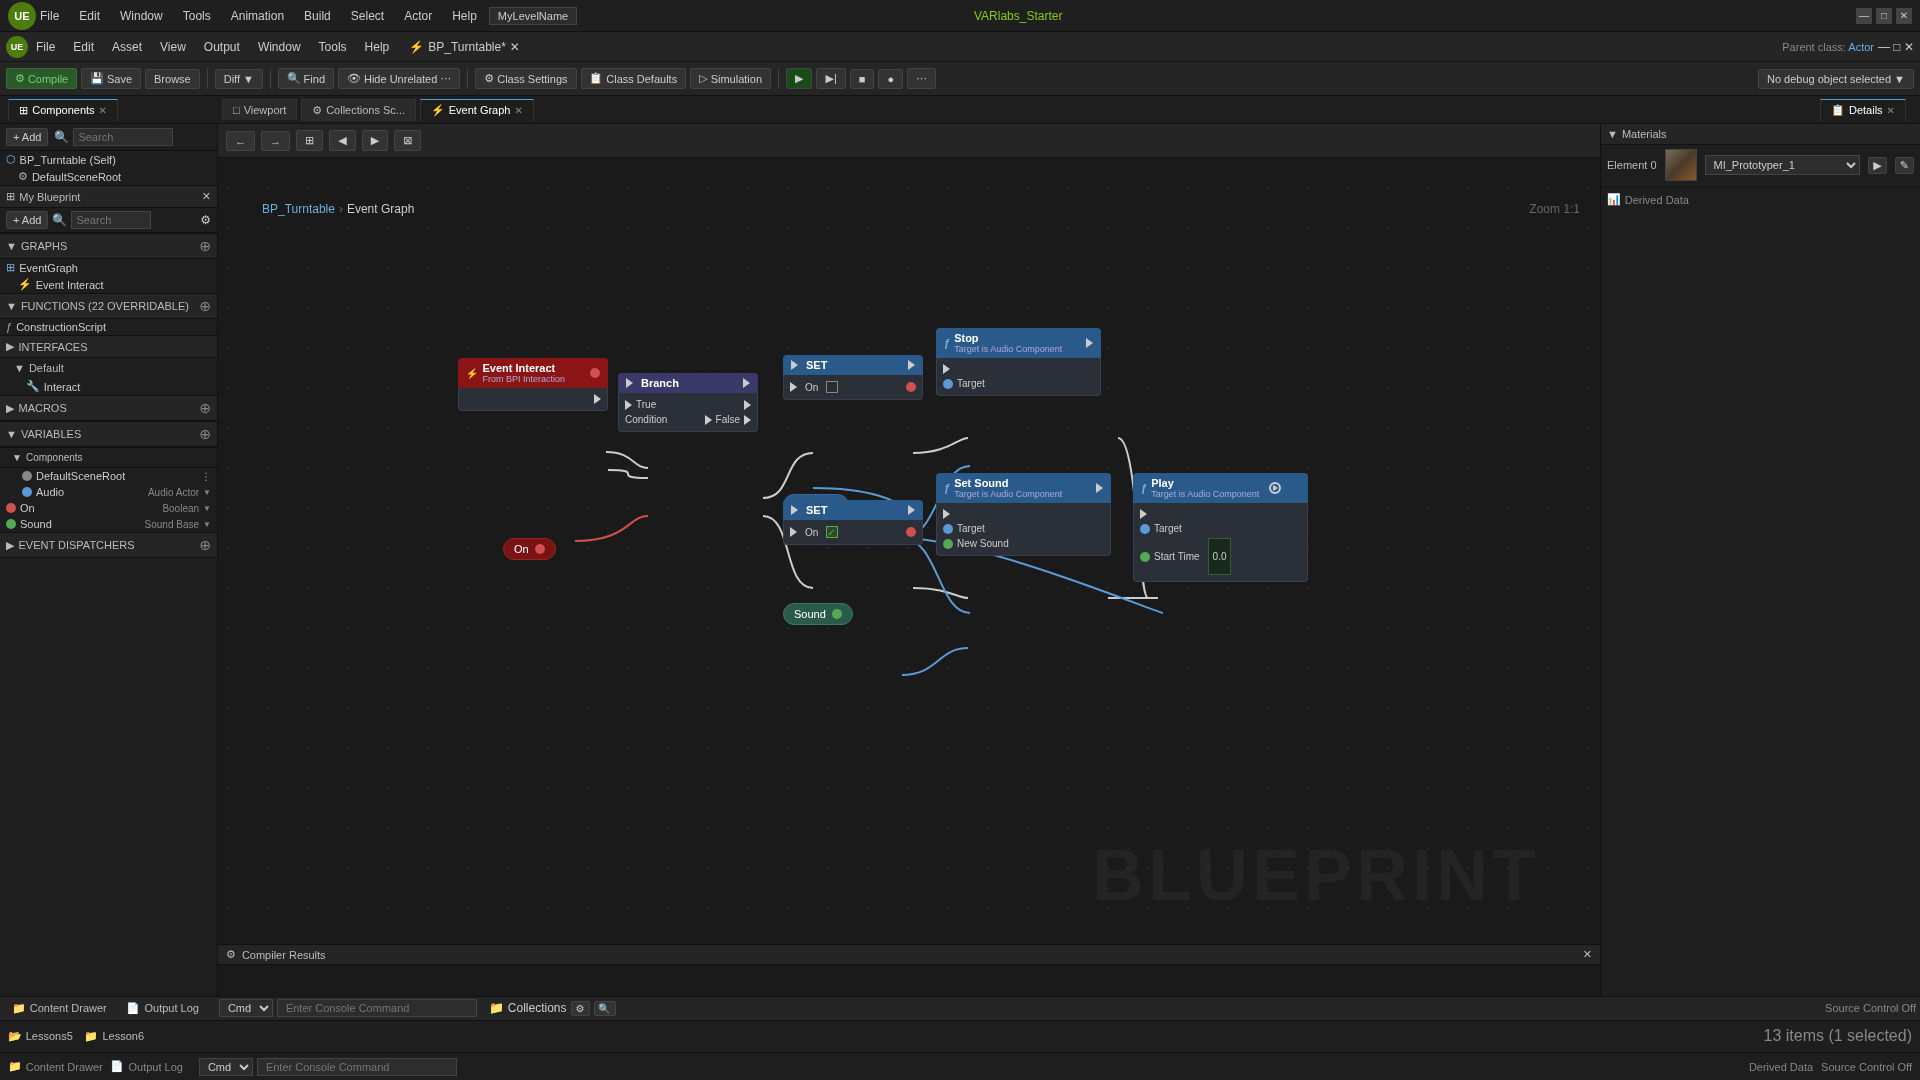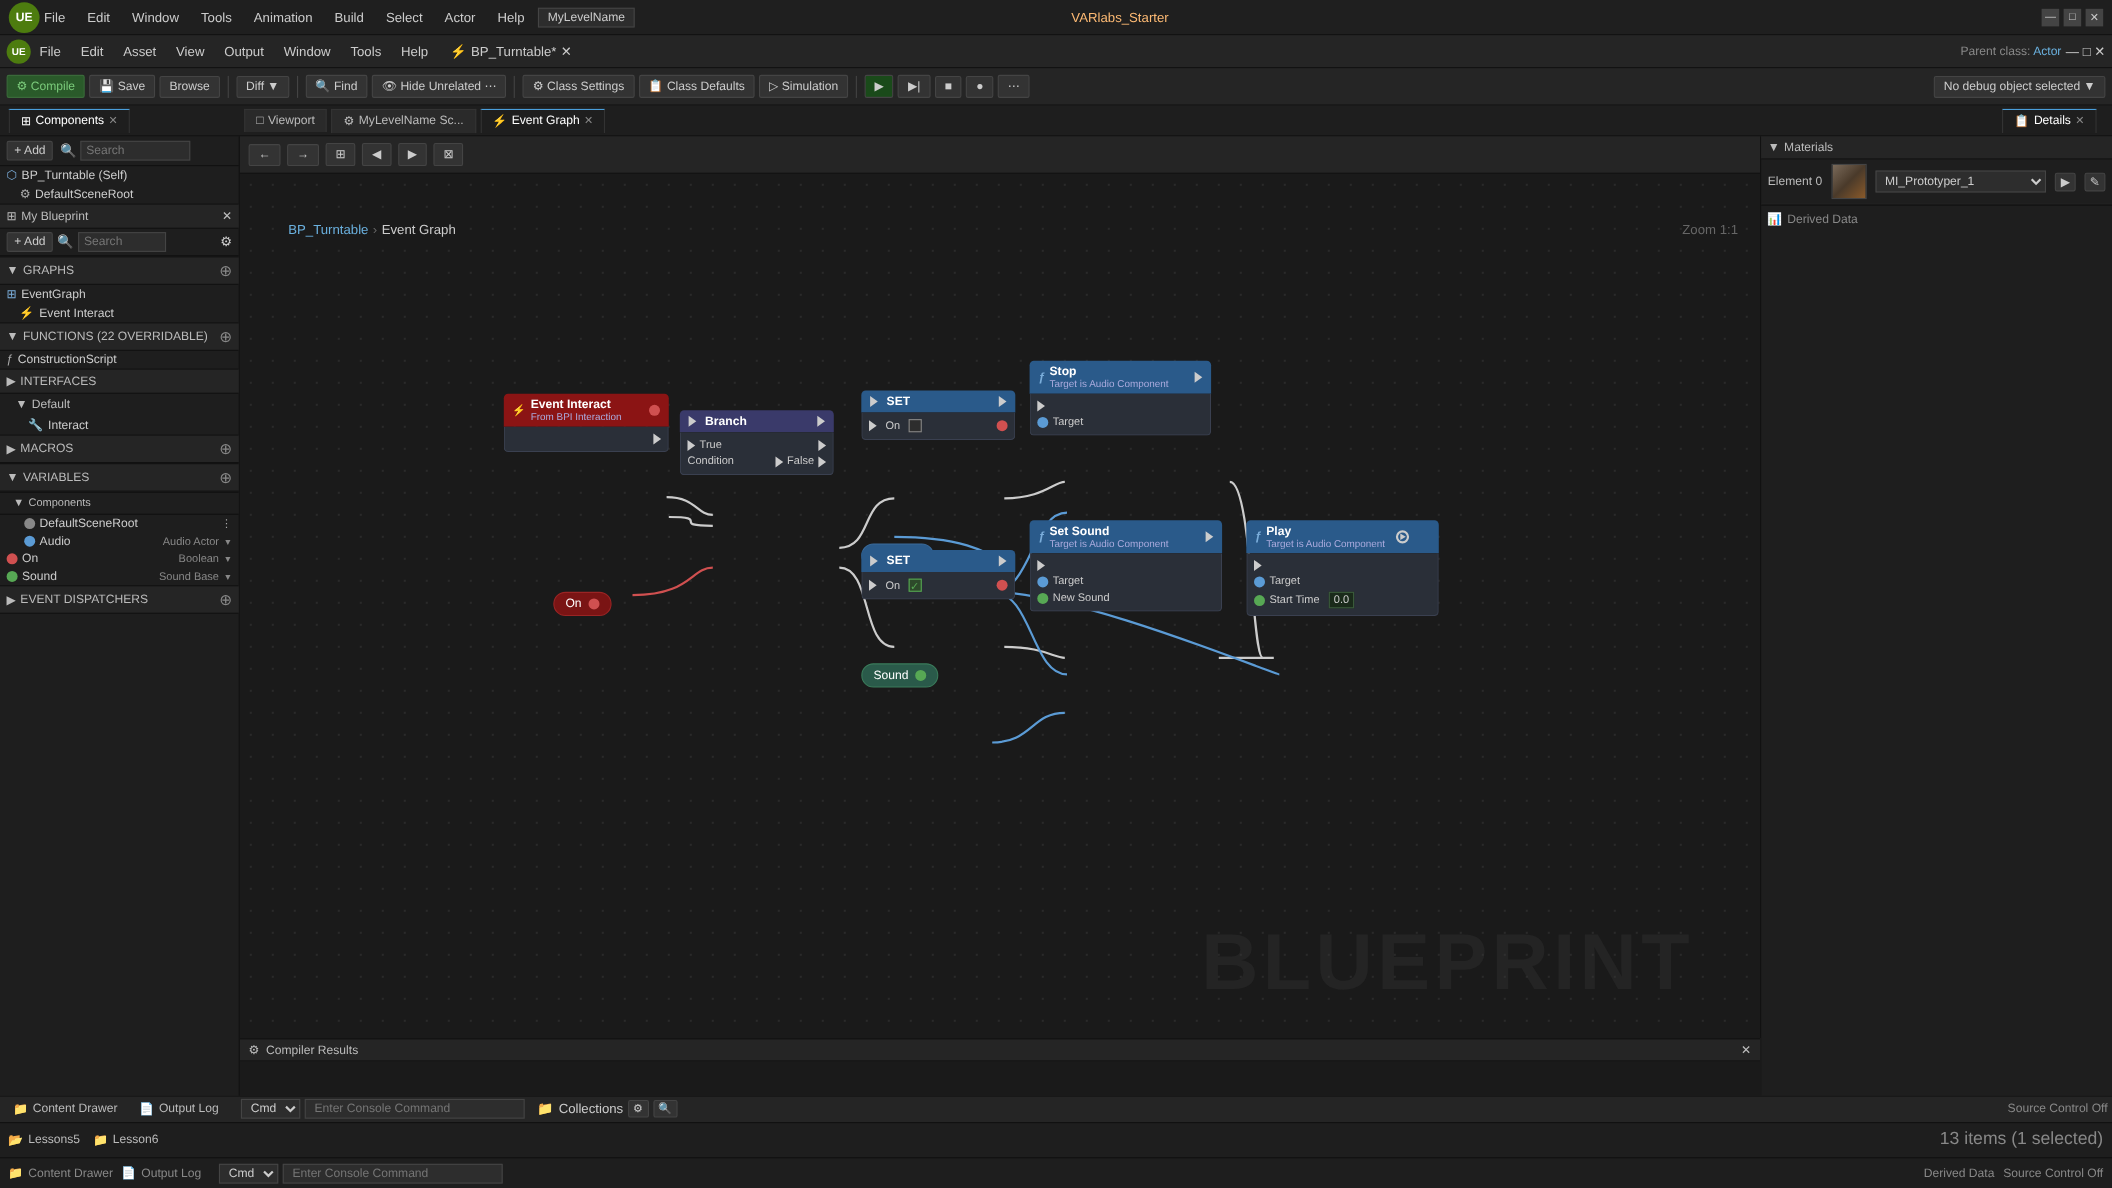--- a/index.html
+++ b/index.html
@@ -29,21 +29,21 @@
       font-size: 12px;
       color: #ccc;
     }
     #title-bar .menu-items span {
       cursor: pointer;
       padding: 2px 4px;
     }
     #title-bar .app-title {
       margin-left: auto;
       margin-right: auto;
-      color: #fdba74;
+      color: #84cc16;
       font-size: 12px;
     }
     #title-bar .window-controls {
       display: flex;
       gap: 4px;
       margin-left: auto;
     }
     #title-bar .window-controls span {
       width: 16px;
       height: 16px;
@@ -683,21 +683,21 @@
       <span class="close-x">✕</span>
     </div>
   </div>
   <div style="display:flex; align-items:center; gap:2px;">
     <div class="tab">
       <span>□</span>
       <span>Viewport</span>
     </div>
     <div class="tab">
       <span>⚙</span>
-      <span>MyLevelName Sc...</span>
+      <span>Collections Sc...</span>
     </div>
     <div class="tab active">
       <span>⚡</span>
       <span>Event Graph</span>
       <span class="close-x">✕</span>
     </div>
   </div>
   <div style="margin-left:auto; display:flex; align-items:center; gap:4px; padding-right:8px;">
     <div class="tab active">
       <span>📋</span>
@@ -1031,21 +1031,21 @@
           <div class="bp-pin-row">
             <div style="width:0;height:0;border-top:5px solid transparent;border-bottom:5px solid transparent;border-left:7px solid #ccc; margin-right:4px;"></div>
           </div>
           <div class="bp-pin-row">
             <div style="width:10px;height:10px;background:#5b9bd5;border-radius:50%;display:inline-block;"></div>
             <span>Target</span>
           </div>
           <div class="bp-pin-row">
             <div style="width:10px;height:10px;background:#57a854;border-radius:50%;display:inline-block;"></div>
             <span>Start Time</span>
-            <div style="background:#1a2a1a;border:1px solid #3a5a3a;padding:1px 4px;font-size:10px;margin-left:4px;">0.0</div>
+            <div style="background:#1a2a1a;border:1px solid #3a5a3a;padding:12px 4px;font-size:10px;margin-left:4px;">0.0</div>
           </div>
         </div>
       </div>
 
       <div id="bp-watermark">BLUEPRINT</div>
 
     </div>
 
     <div id="bottom-panel">
       <div class="compiler-tab">

